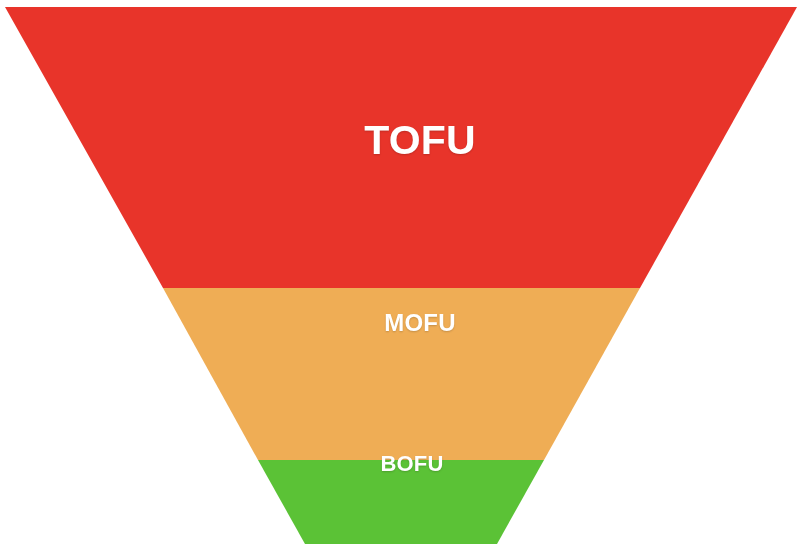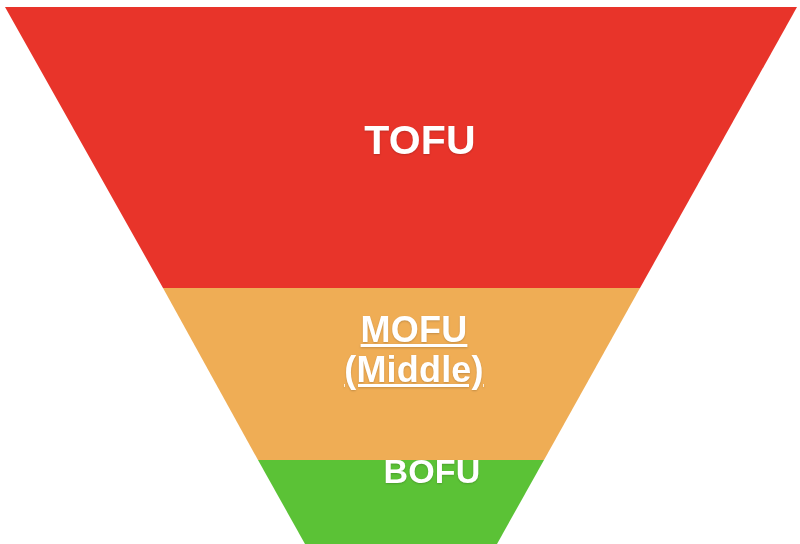--- a/index.html
+++ b/index.html
@@ -56,32 +56,31 @@
 
   
   #label-tofu {
     left: 120px;
     top: 118px;
     width: 600px;
     font-size: 41px;
   }
   
   #label-mofu {
-    left: 164px;
+    left: 170px;
     top: 310px;
     width: 500px;
-    font-size: 36px;
-    text-decoration: underline;
+    font-size: 24px;
   }
   
   #label-bofu {
-    left: 232px;
+    left: 212px;
     top: 452px;
     width: 400px;
-    font-size: 34px;
+    font-size: 22px;
   }
 </style>
 </head>
 <body>
 
 <div id="funnel-canvas">
 
   <svg id="funnel-svg" viewBox="0 0 800 544" xmlns="http://www.w3.org/2000/svg">
     <rect x="0" y="0" width="800" height="544" fill="#FFFFFF"></rect>
     <path id="seg-tofu" d="M 5,7 L 797,7 L 640,288 L 163,288 Z" fill="#E8342A"></path>
@@ -90,21 +89,20 @@
   </svg>
 
   <div class="stage-label-layer">
 
     <div class="stage-label" id="label-tofu">
       <span class="abbr">TOFU</span>
     </div>
 
     <div class="stage-label" id="label-mofu">
       <span class="abbr">MOFU</span>
-      <span class="full">(Middle)</span>
     </div>
 
     <div class="stage-label" id="label-bofu">
       <span class="abbr">BOFU</span>
     </div>
 
   </div>
 </div>
 
 </body></html>

